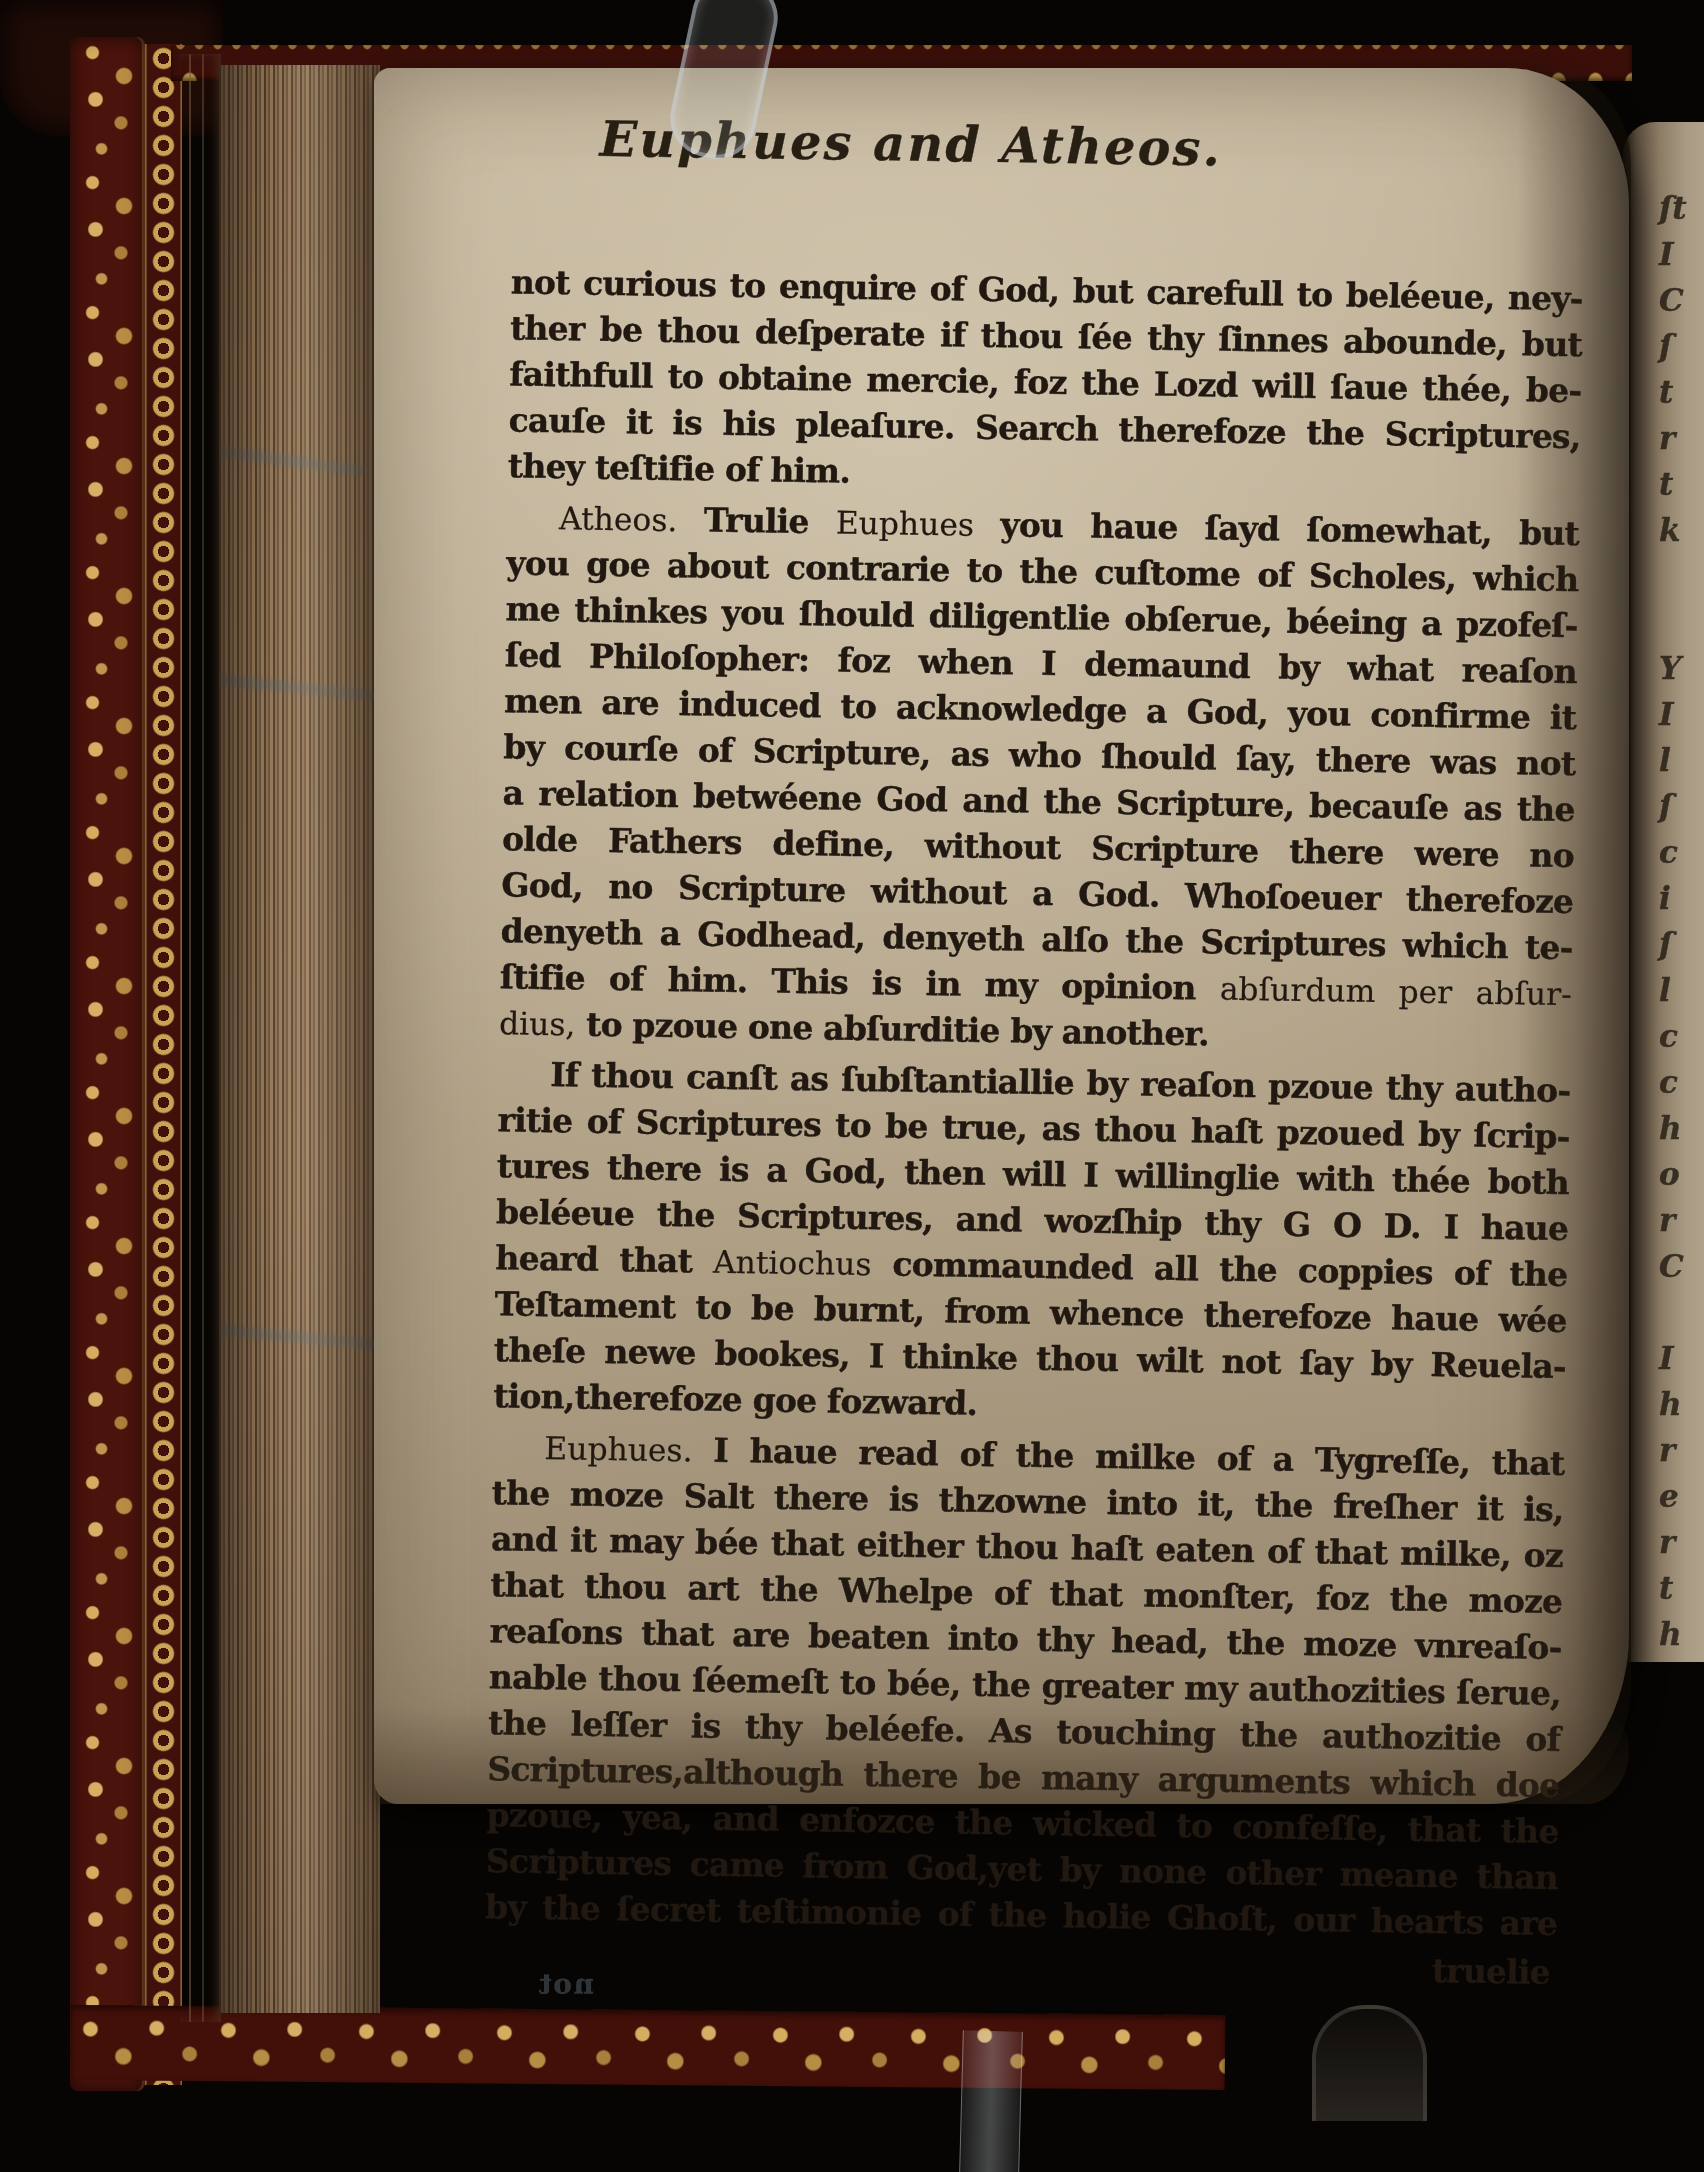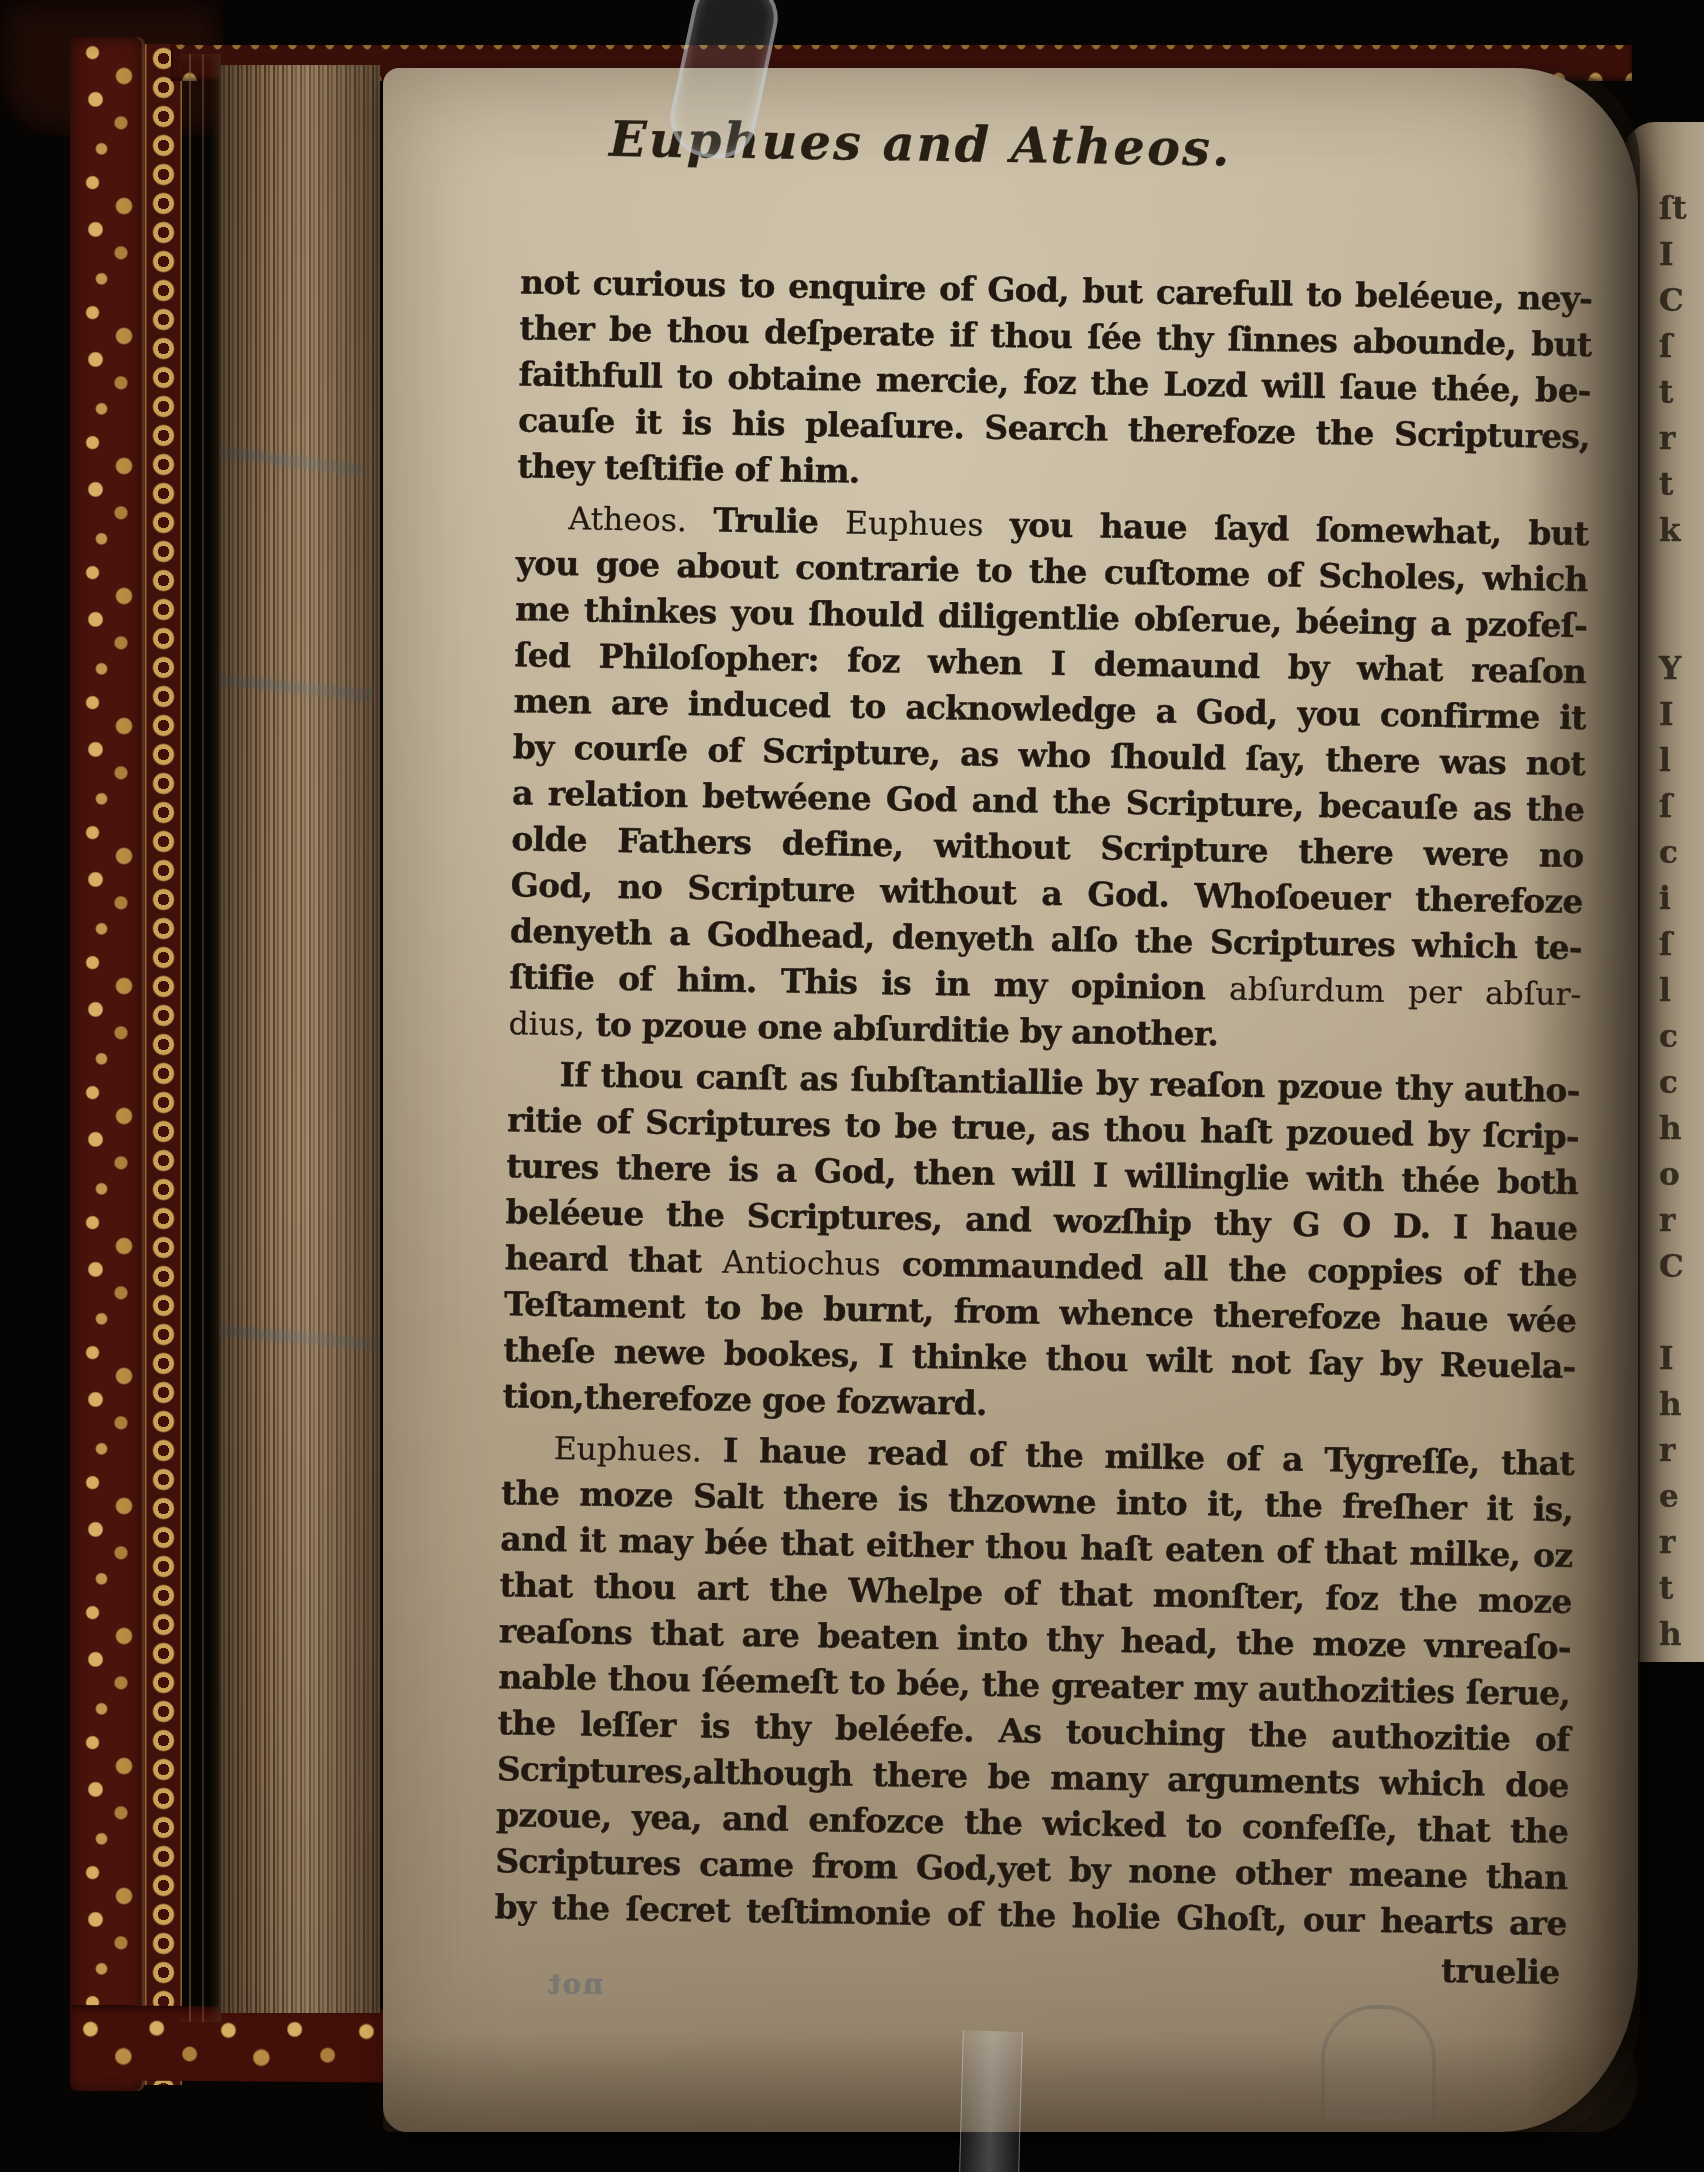--- a/index.html
+++ b/index.html
@@ -73,36 +73,36 @@
   .fore-edge .sheen{
     position:absolute;inset:0;
     background:linear-gradient(90deg, rgba(32,22,14,.5), rgba(0,0,0,0) 30%, rgba(235,214,182,.18) 55%, rgba(38,26,16,.42));
   }
   .smudge{position:absolute;height:11.4px;border-radius:5.7px;background:#4e6069;opacity:.38;filter:blur(2.4px);}
   
   .facing-page{
     left:1623px;top:122px;width:81px;height:1540px;border-radius:32.5px 0 0 0;
     background:linear-gradient(90deg,#241a12 0,#584b3b 16%,#8c7c65 45%,#a89a83 78%,#b1a28b 100%);
     overflow:hidden;
+    font-style:italic;
   }
   .frag-col{position:absolute;left:36px;top:63px;width:49px;color:#2b2319;
     font-size:31px;font-weight:700;line-height:46px;-webkit-text-stroke:0.4px #2b2319;opacity:.88;}
   .frag{height:46px;}
   
   .page{
-    position:absolute;left:374px;top:68px;width:1255px;height:2064px;
+    position:absolute;left:374px;top:68px;width:1255px;height:1736px;
     border-radius:16.2px 122px 138px 24.4px / 16.2px 138px 171px 24.4px;
     background:
       radial-gradient(120% 90% at 42% 20%, rgba(226,216,194,.5), rgba(226,216,194,0) 55%),
       linear-gradient(175deg,#c4b69d 0%,#b8a98f 38%,#ad9d83 68%,#92826a 100%);
     box-shadow:
       inset -57px -29px 122px rgba(52,38,24,.38),
       inset 34px 18px 81px rgba(96,80,58,.22),
       8.1px 11.4px 28px rgba(0,0,0,.65);
-    margin-left: 9px;
   }
   .gutter-shadow{
     position:absolute;right:-1.6px;top:0;bottom:0;width:114px;border-radius:inherit;
     background:linear-gradient(90deg, rgba(40,28,16,0), rgba(40,28,16,.26) 52%, rgba(16,11,6,.58) 100%);
   }
   .page-bottom-shade{
     position:absolute;left:0;right:0;bottom:0;height:97px;border-radius:inherit;
     background:linear-gradient(0deg, rgba(58,44,28,.35), rgba(58,44,28,0));
   }
   

